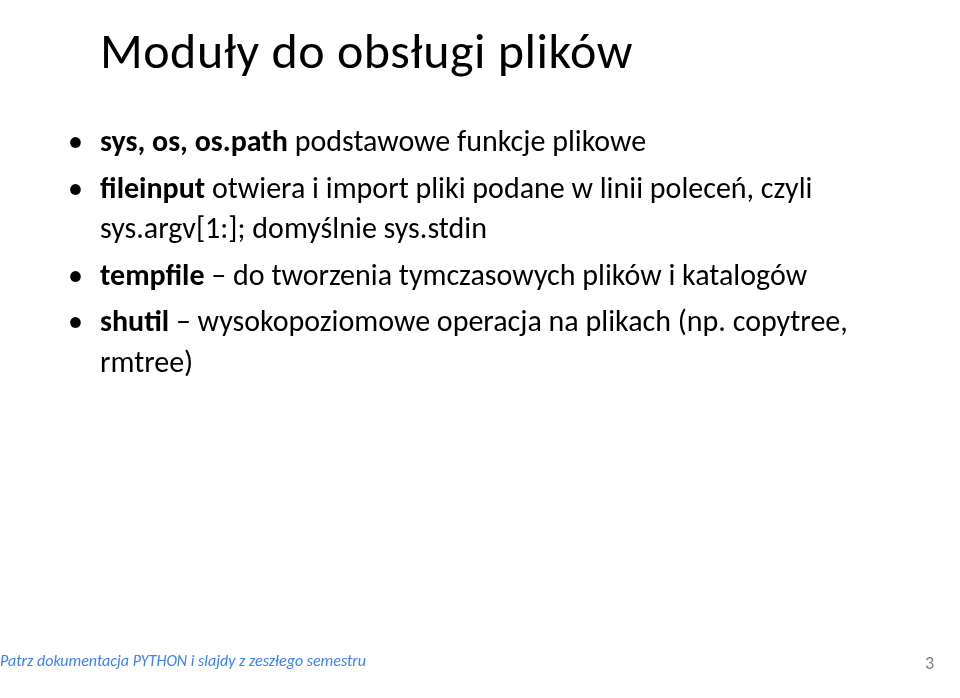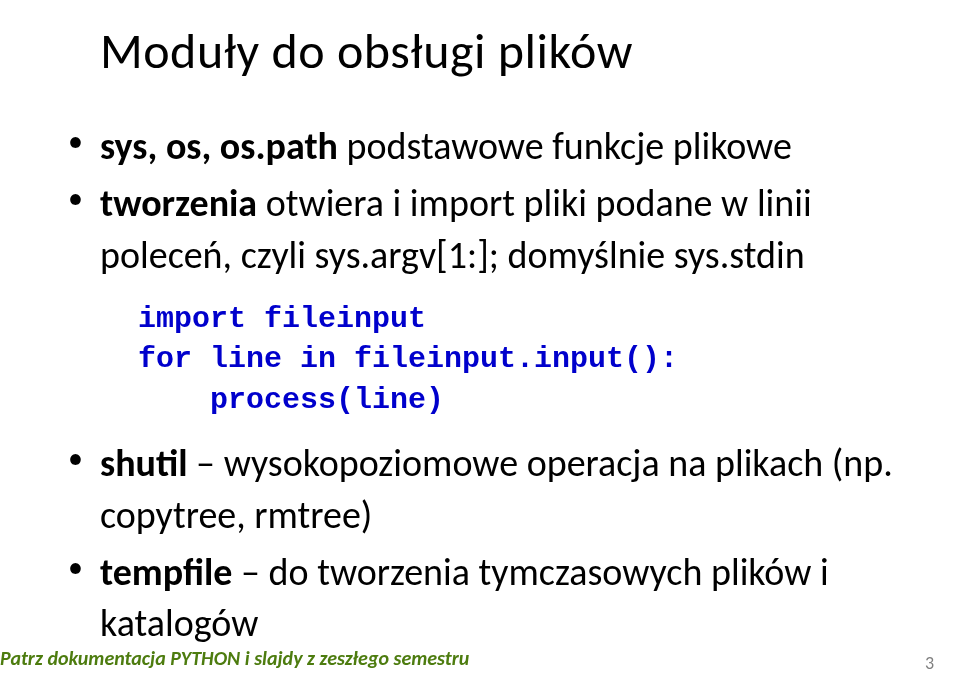--- a/index.html
+++ b/index.html
@@ -1,51 +1,48 @@
 <!DOCTYPE html>
 <html><head>
 <meta charset="utf-8">
 <style>
   * { margin: 0; padding: 0; box-sizing: border-box; }
   html, body { width: 960px; height: 698px; background: #fff; font-family: Calibri, Arial, sans-serif; color: #000; }
   .page { width: 960px; height: 688px; position: relative; padding: 20px 60px 0 60px; }
   .title { font-size: 50px; font-weight: 400; margin-left: 40px; margin-bottom: 40px; letter-spacing: 0.5px; }
   ul.outer { list-style: none; }
-  ul.outer > li { position: relative; padding-left: 40px; font-size: 38px; line-height: 1.35; margin-bottom: 6px; }
+  ul.outer > li { position: relative; padding-left: 40px; font-size: 30px; line-height: 1.35; margin-bottom: 6px; }
   ul.outer > li::before { content: "•"; position: absolute; left: 8px; top: 0; font-size: 30px; }
   .bold { font-weight: 700; }
   .code-block { font-family: "Courier New", monospace; font-size: 30px; font-weight: 700; color: #0000cc; margin: 18px 0 18px 78px; line-height: 1.35; white-space: pre; }
-  .footnote { position: absolute; left: 0; bottom: 18px; font-size: 20px; font-style: italic; font-weight: 700; color: #4d7c0f; }
+  .footnote { position: absolute; left: 0; bottom: 18px; font-size: 16px; font-style: italic; font-weight: 400; color: #3b82f6; }
   .pagenum { position: absolute; right: 26px; bottom: 14px; font-size: 18px; color: #7f7f7f; }
 </style>
 </head>
 <body>
 
 <div class="page">
 
   <h1 class="title">Moduły do obsługi plików</h1>
 
   <ul class="outer">
     <li>
       <span class="bold">sys, os, os.path</span><span> podstawowe funkcje plikowe</span>
     </li>
     <li>
-      <span class="bold">tworzenia</span><span> otwiera i import pliki podane w linii poleceń, czyli sys.argv[1:]; domyślnie sys.stdin</span>
+      <span class="bold">fileinput</span><span> otwiera i import pliki podane w linii poleceń, czyli sys.argv[1:]; domyślnie sys.stdin</span>
     </li>
   </ul>
 
-  <div class="code-block">import fileinput
-for line in fileinput.input():
-    process(line)</div>
 
   <ul class="outer">
     <li>
-      <span class="bold">shutil</span><span> – wysokopoziomowe operacja na plikach (np. copytree, rmtree)</span>
+      <span class="bold">tempfile</span><span> – do tworzenia tymczasowych plików i katalogów</span>
     </li>
     <li>
-      <span class="bold">tempfile</span><span> – do tworzenia tymczasowych plików i katalogów</span>
+      <span class="bold">shutil</span><span> – wysokopoziomowe operacja na plikach (np. copytree, rmtree)</span>
     </li>
   </ul>
 
   <div class="footnote">Patrz dokumentacja PYTHON i slajdy z zeszłego semestru</div>
   <div class="pagenum">3</div>
 
 </div>
 
 </body></html>

